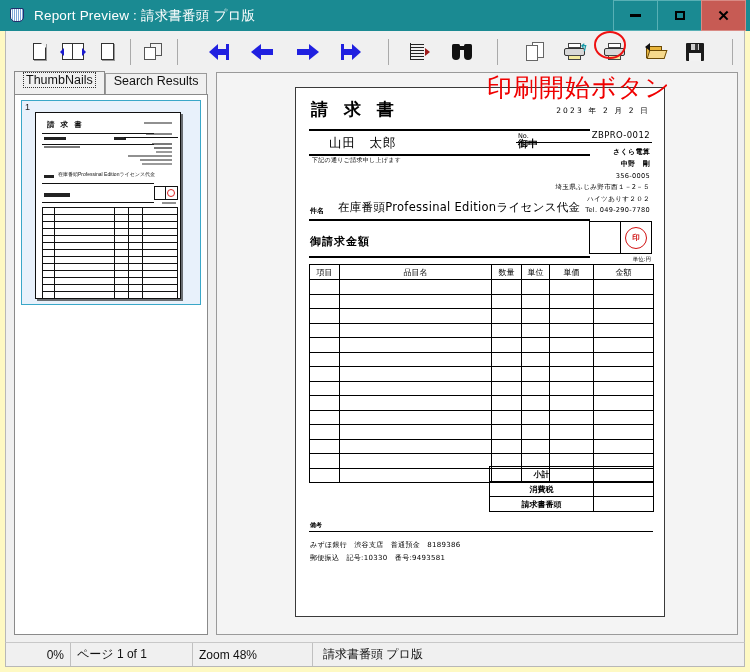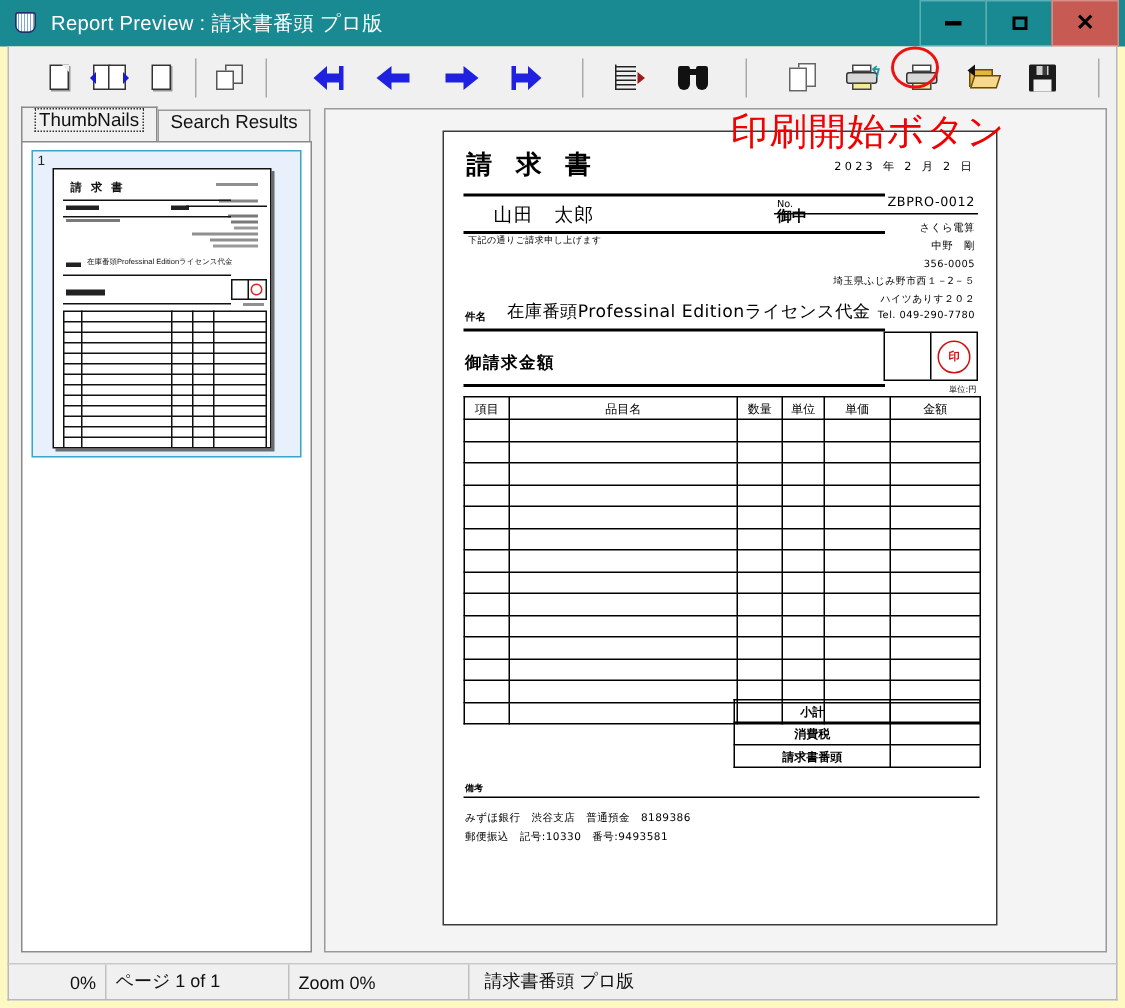--- a/index.html
+++ b/index.html
@@ -440,21 +440,21 @@
     position: absolute; left: 220px; top: 54px; width: 136px; height: 1px; background: #000;
   }
   .company {
     position: absolute; right: 14px; top: 58px;
     text-align: right;
     font-size: 6.6px;
     line-height: 1.75;
     letter-spacing: 0.3px;
     white-space: nowrap;
   }
-  .company .c-name { font-size: 7px; font-weight: normal; }
+  .company .c-name { font-size: 7px; font-weight: bold; }
   .subject-label {
     position: absolute; left: 14px; top: 118px; font-size: 7px; font-weight: bold;
   }
   .subject-value {
     position: absolute; left: 42px; top: 112px; font-size: 11.5px; letter-spacing: 0.3px;
   }
   .hr3 {
     position: absolute; left: 13px; top: 131px; width: 281px; height: 1.5px; background: #000;
   }
   .amount-label {
@@ -998,17 +998,17 @@
           <div>郵便振込　記号:10330　番号:9493581</div>
         </div>
 
       </div>
     </div>
   </div>
 
   <div class="statusbar">
     <div class="sb-cell sb-progress">0%</div>
     <div class="sb-cell sb-page">ページ 1 of 1</div>
-    <div class="sb-cell sb-zoom">Zoom 0%</div>
+    <div class="sb-cell sb-zoom">Zoom 48%</div>
     <div class="sb-cell sb-app">請求書番頭 プロ版</div>
   </div>
 
 </div>
 
 </body></html>

